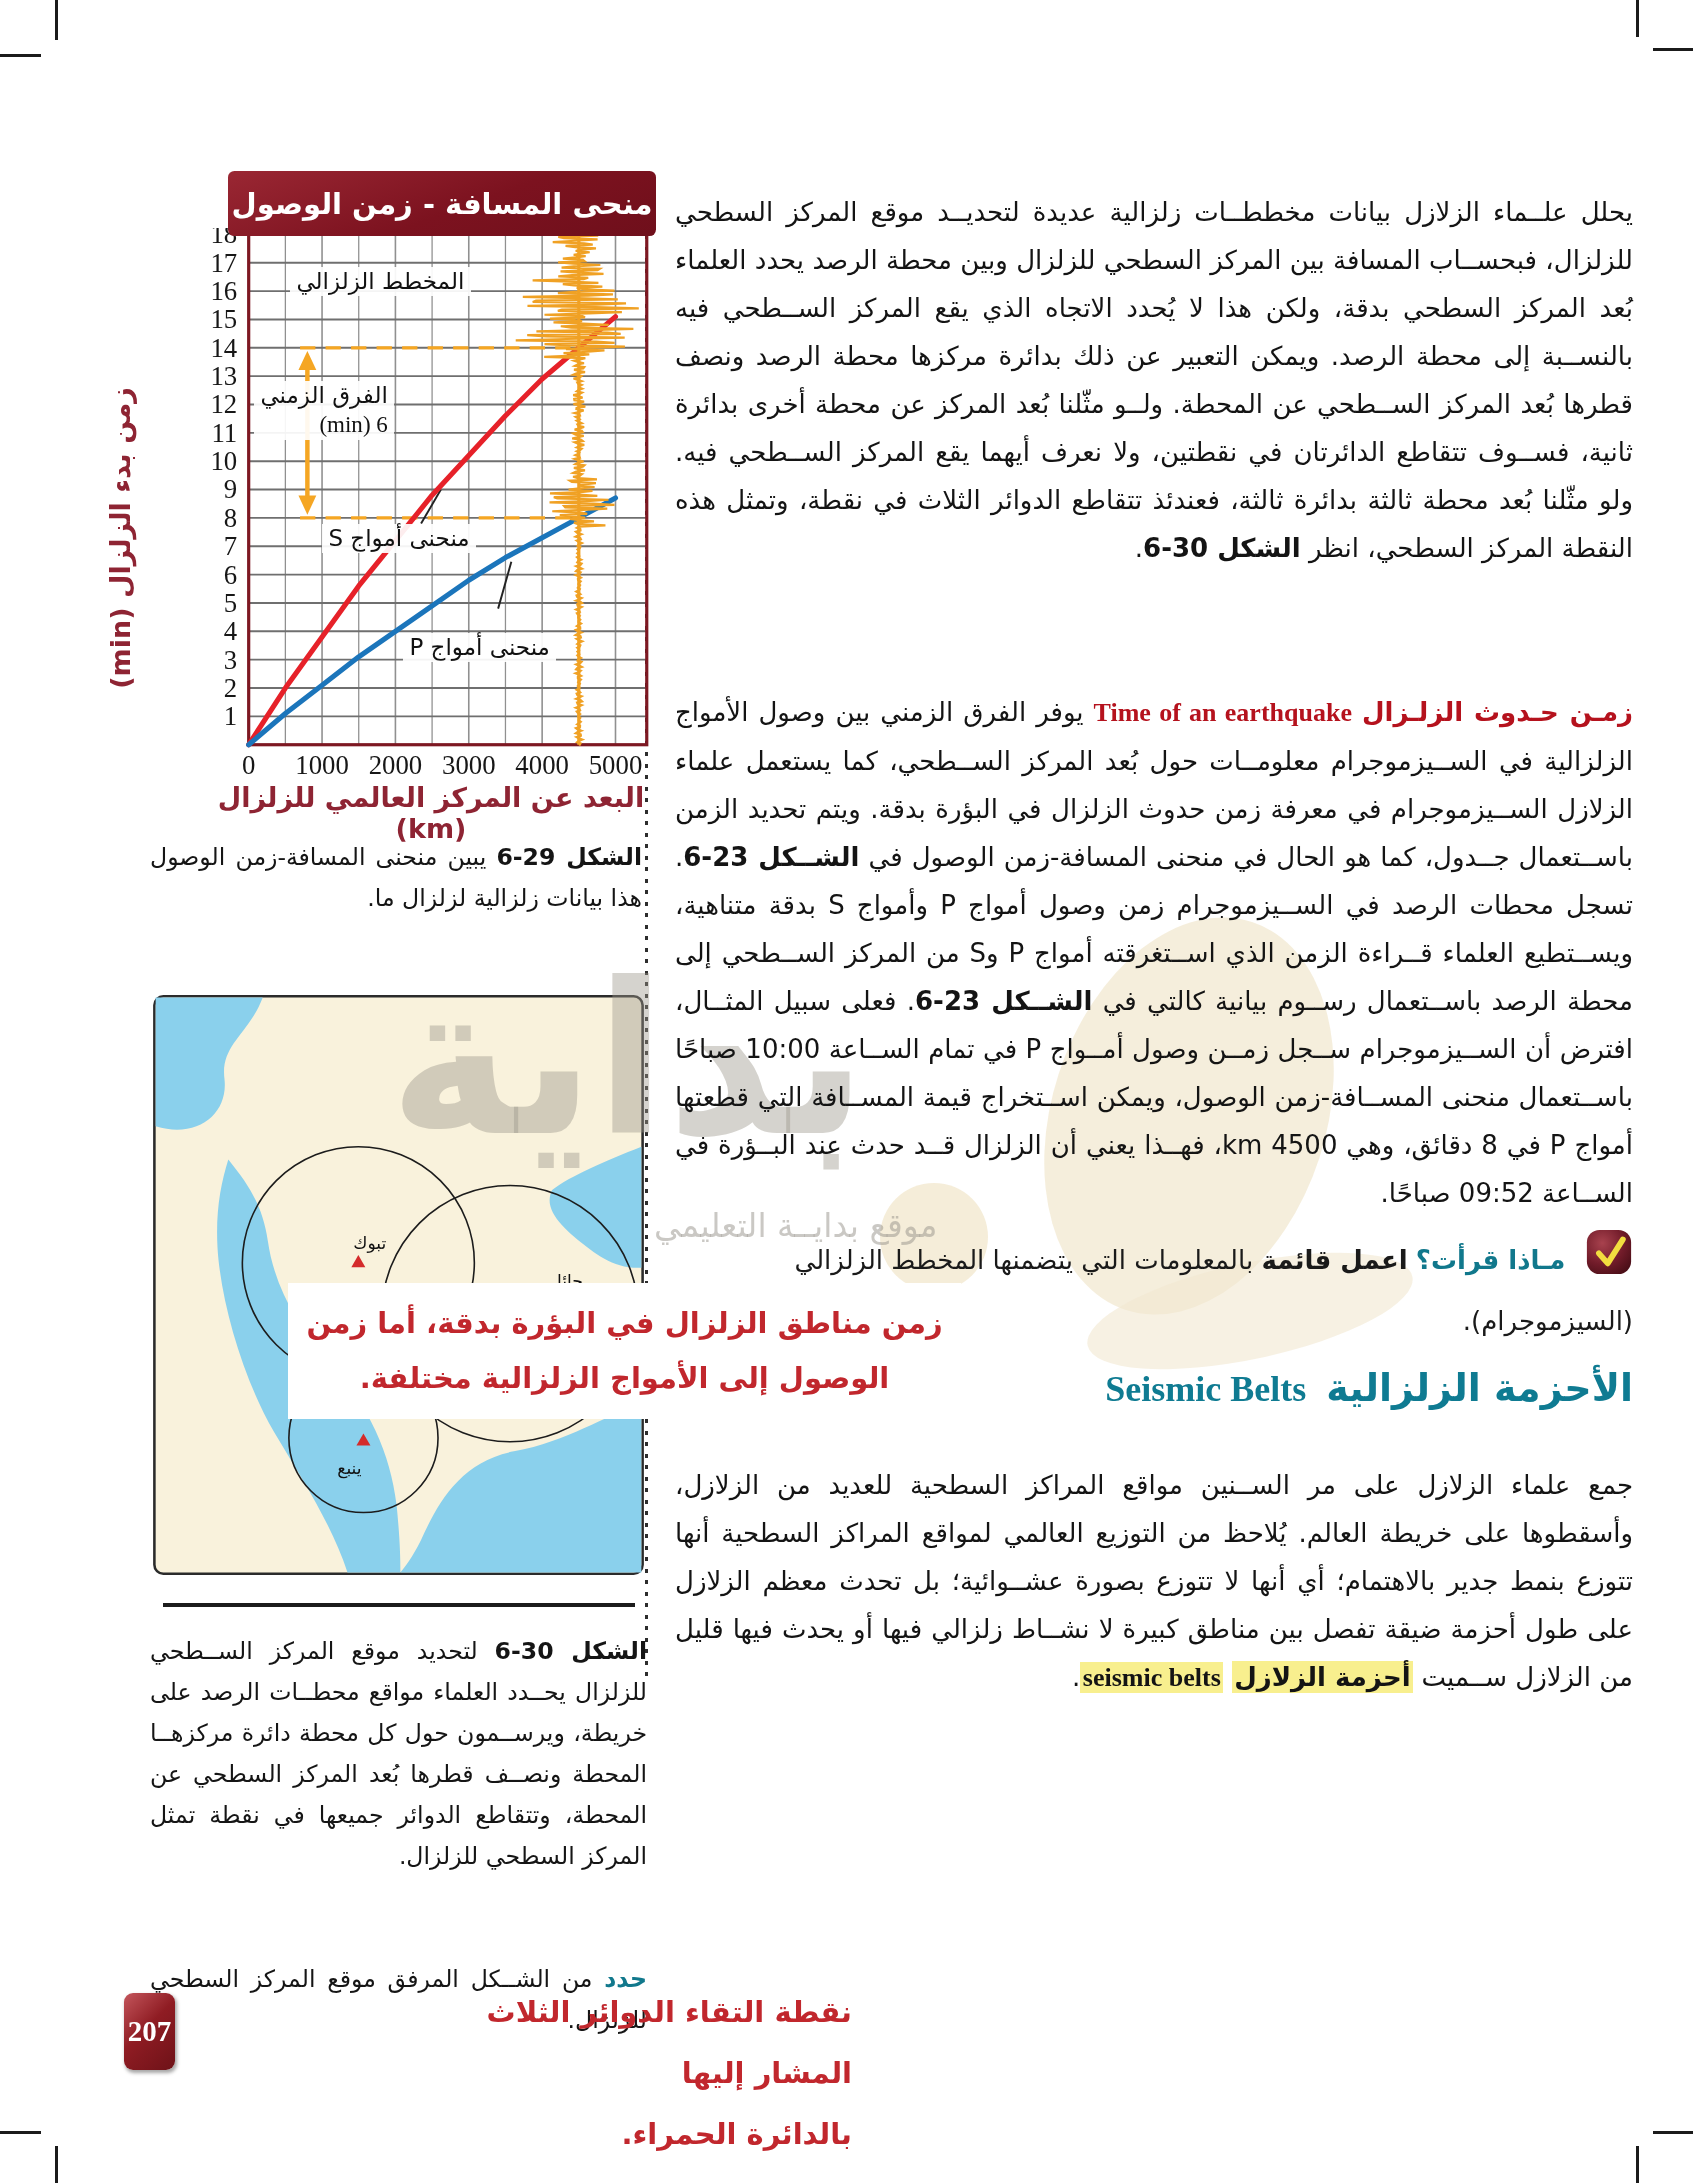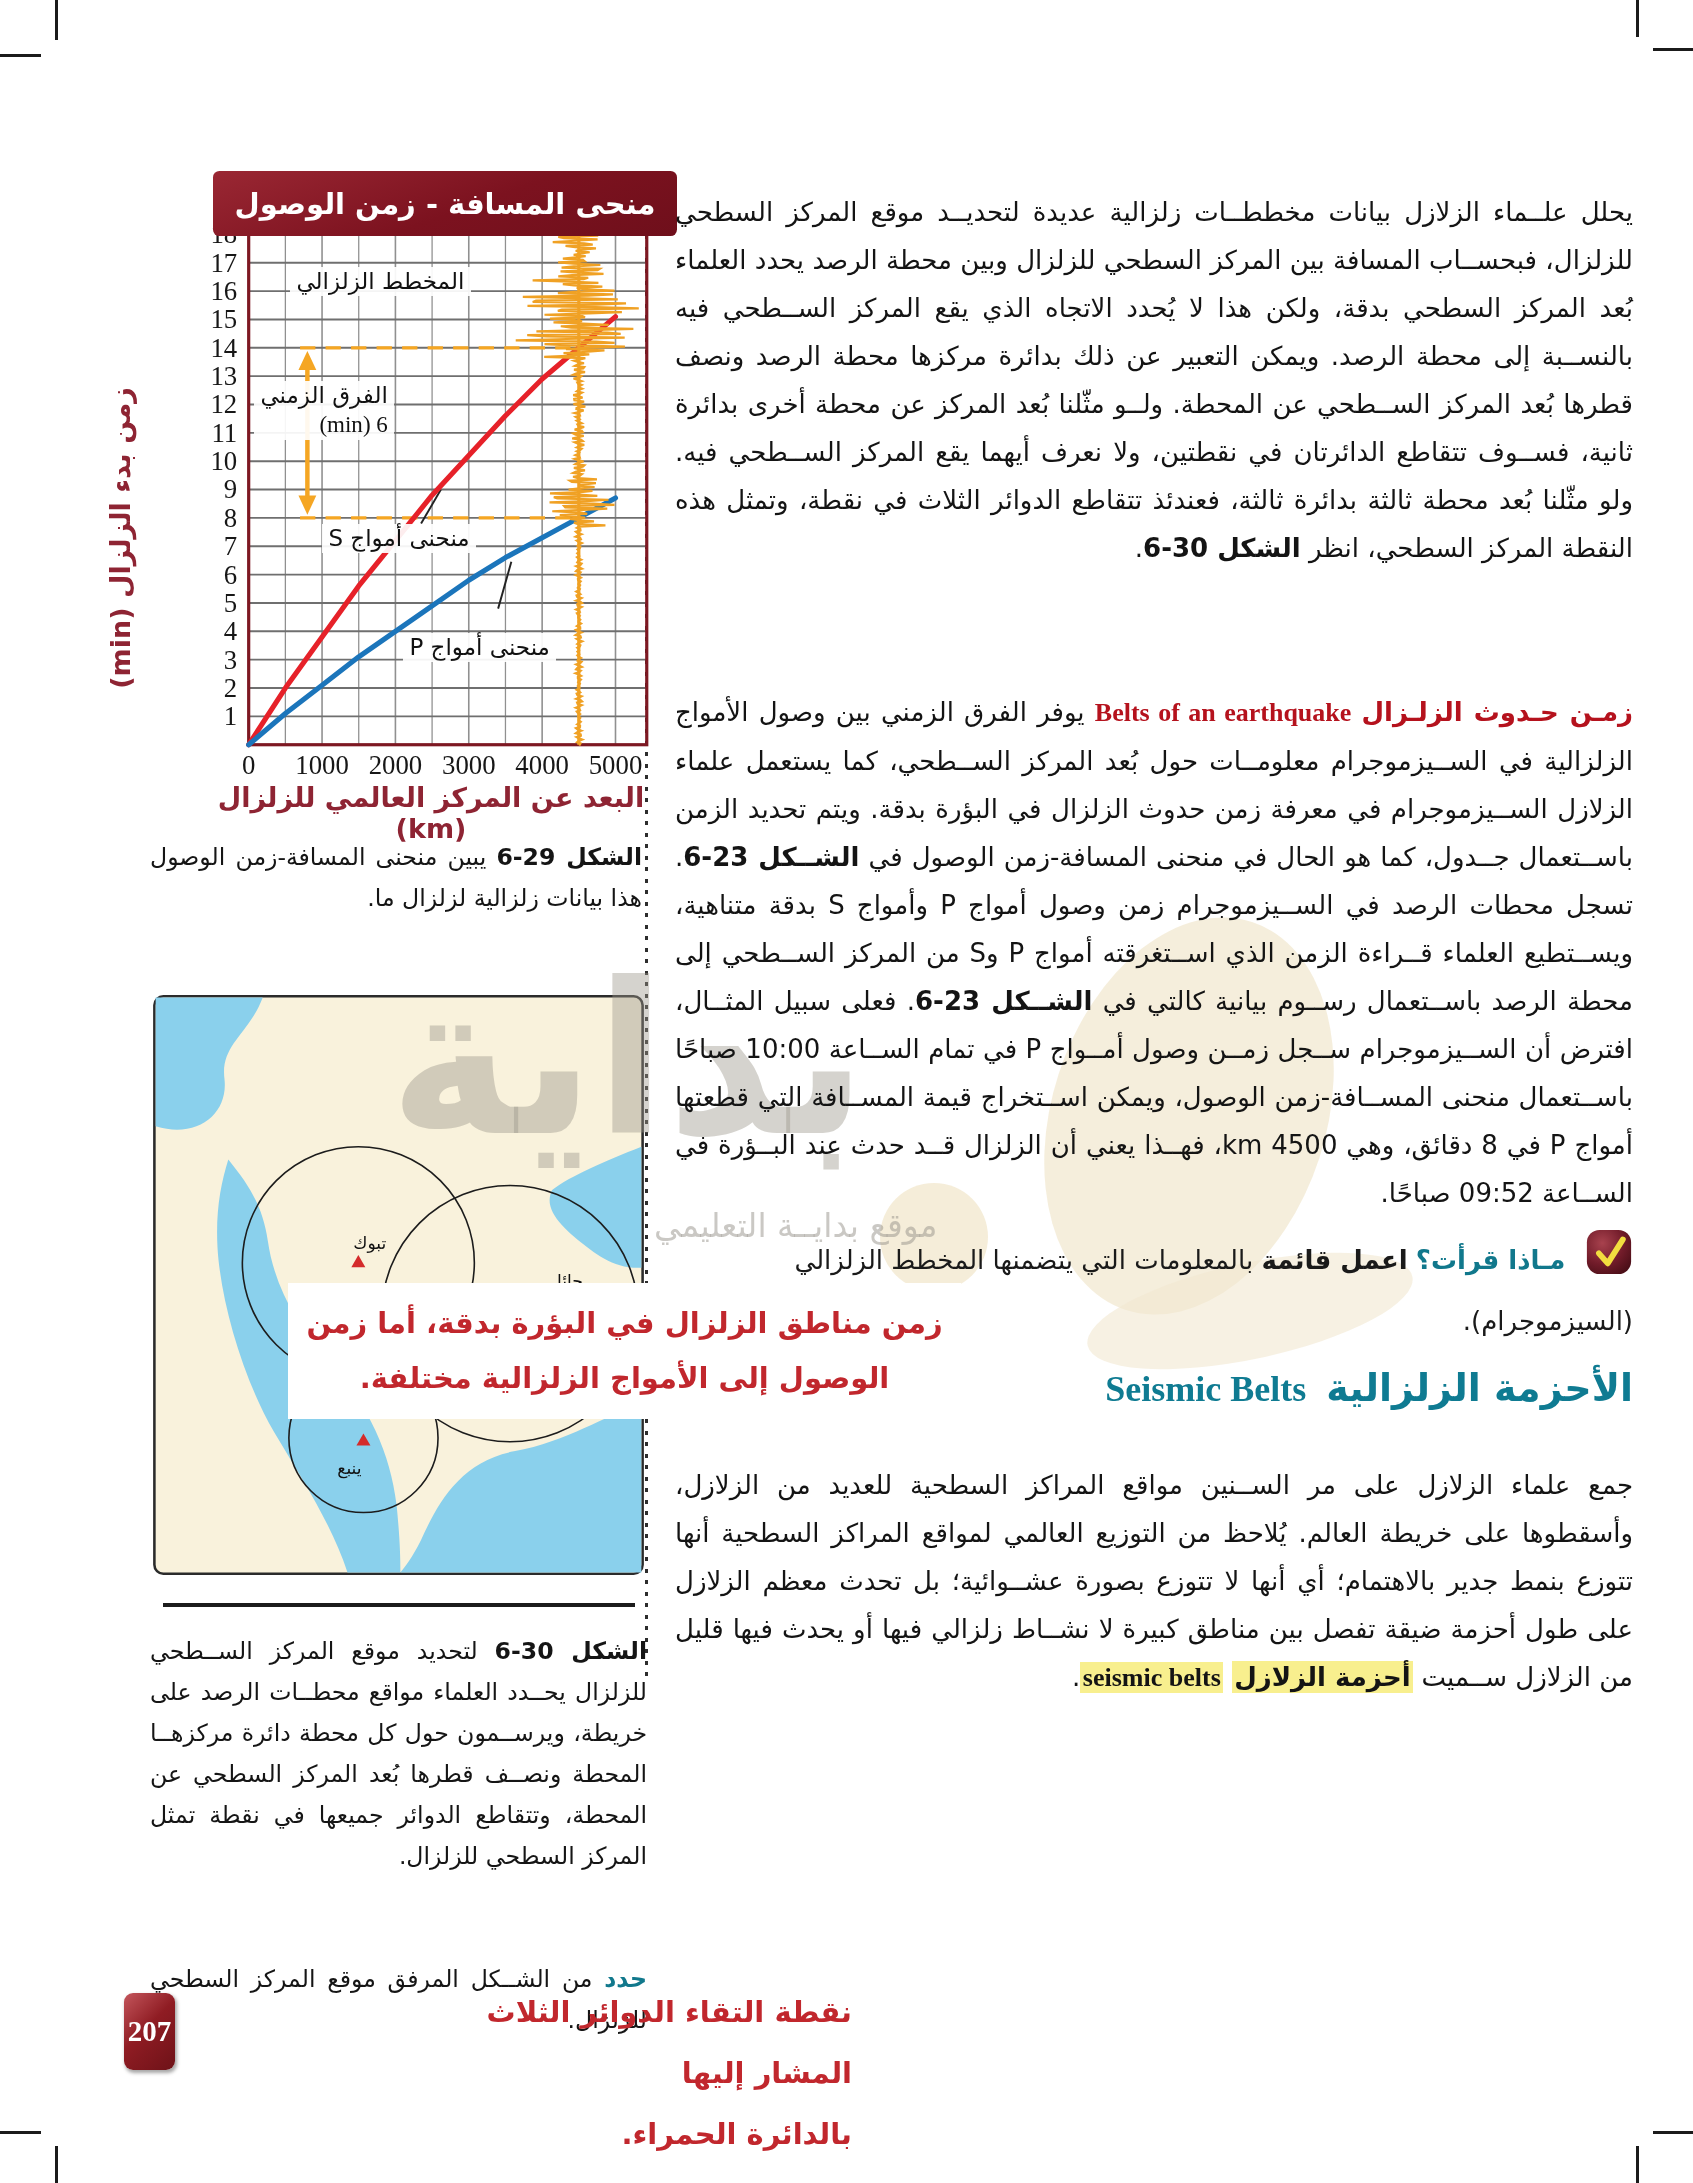--- a/index.html
+++ b/index.html
@@ -2,21 +2,21 @@
 <html lang="ar" style="font-size:10.2px"><head>
 <meta charset="utf-8">
 <style>
   html,body{margin:0;padding:0;background:#ffffff;}
   .page{position:relative;width:1694px;height:2183px;background:#ffffff;overflow:hidden;
         font-family:"DejaVu Sans",sans-serif;color:#1a1a1a;}
   .abs{position:absolute;}
   
   .mark{position:absolute;background:#1b1b1b;}
   
-  .chart-title{position:absolute;left:213px;top:171px;width:464px;height:65px;
+  .chart-title{position:absolute;left:228px;top:171px;width:428px;height:65px;
     background:linear-gradient(160deg,#9a2733 0%,#7c121f 55%,#6f0f1b 100%);
     border-radius:6.4px;color:#ffffff;font-weight:bold;font-size:29px;
     display:flex;align-items:center;justify-content:center;direction:rtl;z-index:3;}
   .tick{font-family:"Liberation Serif","DejaVu Serif",serif;font-size:42px;fill:#171717;}
   .axis-y{position:absolute;left:105px;top:765px;width:454px;height:46px;
     transform:rotate(-90deg);transform-origin:0 0;direction:rtl;text-align:center;
     color:#8e2433;font-weight:bold;font-size:27px;z-index:3;}
   .axis-x{position:absolute;left:217px;top:782px;width:428px;direction:rtl;text-align:center;
     color:#8e2433;font-weight:bold;font-size:27px;z-index:3;}
   .chart-note{position:absolute;direction:rtl;font-size:23px;color:#111;background:rgba(255,255,255,.92);
@@ -210,21 +210,21 @@
   <div class="quill" style="left:1084px;top:1263px;width:332px;height:96px;border-radius:50%;transform:rotate(-12deg);opacity:.6"></div>
   <div class="wm wm-row-en">beadaya.com |</div>
   <div class="wm wm-row-ar">موقع بدايــة التعليمي</div>
 
   <p class="body-par" style="top:162px">
     <span>يحلل علــماء الزلازل بيانات مخططــات زلزالية عديدة لتحديــد موقع المركز السطحي للزلزال، فبحســاب المسافة بين المركز السطحي للزلزال وبين محطة الرصد يحدد العلماء بُعد المركز السطحي بدقة، ولكن هذا لا يُحدد الاتجاه الذي يقع المركز الســطحي فيه بالنســبة إلى محطة الرصد. ويمكن التعبير عن ذلك بدائرة مركزها محطة الرصد ونصف قطرها بُعد المركز الســطحي عن المحطة. ولــو مثّلنا بُعد المركز عن محطة أخرى بدائرة ثانية، فســوف تتقاطع الدائرتان في نقطتين، ولا نعرف أيهما يقع المركز الســطحي فيه. ولو مثّلنا بُعد محطة ثالثة بدائرة ثالثة، فعندئذ تتقاطع الدوائر الثلاث في نقطة، وتمثل هذه النقطة المركز السطحي، انظر </span><b>الشكل 30-6</b><span>.</span>
   </p>
 
   <p class="body-par" style="top:662px">
     <span class="red-head">زمـن حـدوث الزلـزال</span>
-    <span class="red-head-en">Belts of an earthquake</span>
+    <span class="red-head-en">Time of an earthquake</span>
     <span> يوفر الفرق الزمني بين وصول الأمواج الزلزالية في الســيزموجرام معلومــات حول بُعد المركز الســطحي، كما يستعمل علماء الزلازل الســيزموجرام في معرفة زمن حدوث الزلزال في البؤرة بدقة. ويتم تحديد الزمن باســتعمال جــدول، كما هو الحال في منحنى المسافة-زمن الوصول في </span><b>الشــكل 23-6</b><span>. تسجل محطات الرصد في الســيزموجرام زمن وصول أمواج P وأمواج S بدقة متناهية، ويســتطيع العلماء قــراءة الزمن الذي اســتغرقته أمواج P وS من المركز الســطحي إلى محطة الرصد باســتعمال رســوم بيانية كالتي في </span><b>الشــكل 23-6</b><span>. فعلى سبيل المثــال، افترض أن الســيزموجرام ســجل زمــن وصول أمــواج P في تمام الســاعة 10:00 صباحًا باســتعمال منحنى المســافة-زمن الوصول، ويمكن اســتخراج قيمة المســافة التي قطعتها أمواج P في 8 دقائق، وهي 4500 km، فهــذا يعني أن الزلزال قــد حدث عند البــؤرة في الســاعة 09:52 صباحًا.</span>
   </p>
 
   <div class="readcheck">
     <span class="rc-icon">
       <svg width="48" height="48" viewBox="0 0 76 76">
         <defs>
           <radialGradient id="rcg" cx="35%" cy="30%" r="80%">
             <stop offset="0%" stop-color="#a8424e"></stop>
               <stop offset="60%" stop-color="#721c2a"></stop>

